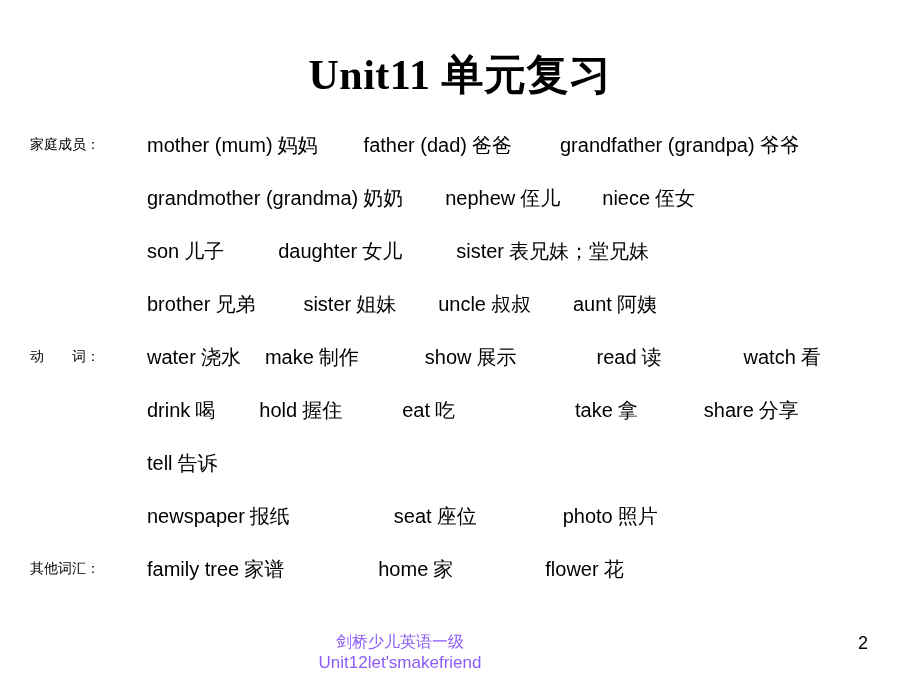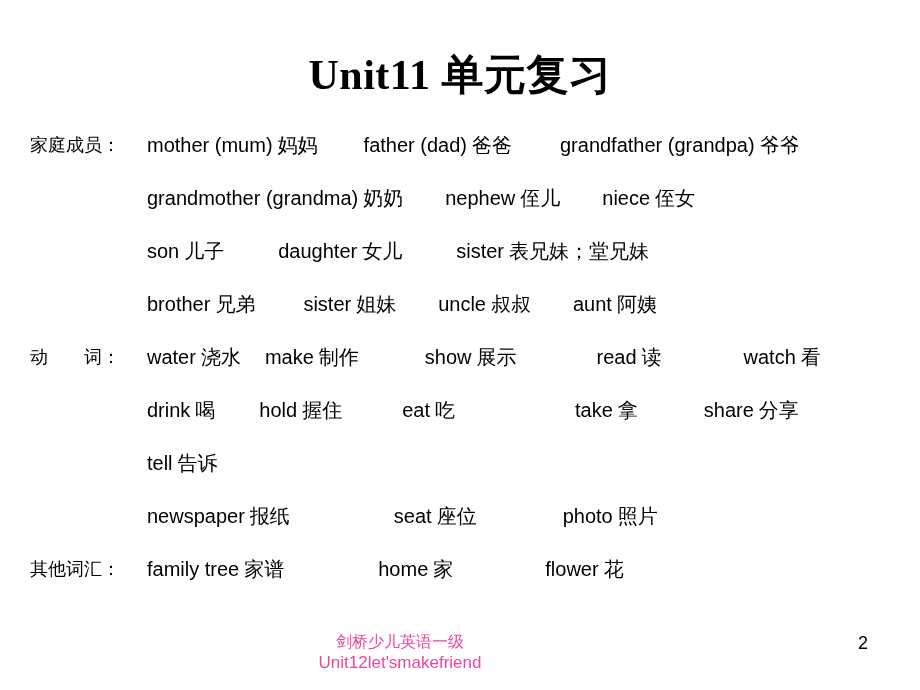--- a/index.html
+++ b/index.html
@@ -50,21 +50,21 @@
     position: relative;
     height: 53px;
     white-space: nowrap;
   }
 
   .vlabel {
     position: absolute;
     left: 30px;
     top: 0;
     width: 117px;
-    font-size: 18px;
+    font-size: 14px;
     line-height: 34px;
     letter-spacing: 0px;
     white-space: pre;
   }
 
   .vitems {
     position: absolute;
     left: 147px;
     top: 0;
     right: 6px;
@@ -98,21 +98,21 @@
   }
   .footer-text {
     position: absolute;
     left: 180px;
     top: 0;
     width: 440px;
     text-align: center;
     font-family: "Liberation Sans", "DejaVu Sans", sans-serif;
     font-size: 16px;
     line-height: 21px;
-    color: #ec4899;
+    color: #8b5cf6;
   }
   .footer-line1 {
     font-family: "DejaVu Sans", "Liberation Sans", sans-serif;
     font-size: 16px;
     display: block;
   }
   .footer-line2 {
     font-family: "Liberation Sans", "DejaVu Sans", sans-serif;
     font-size: 17px;
     display: block;

